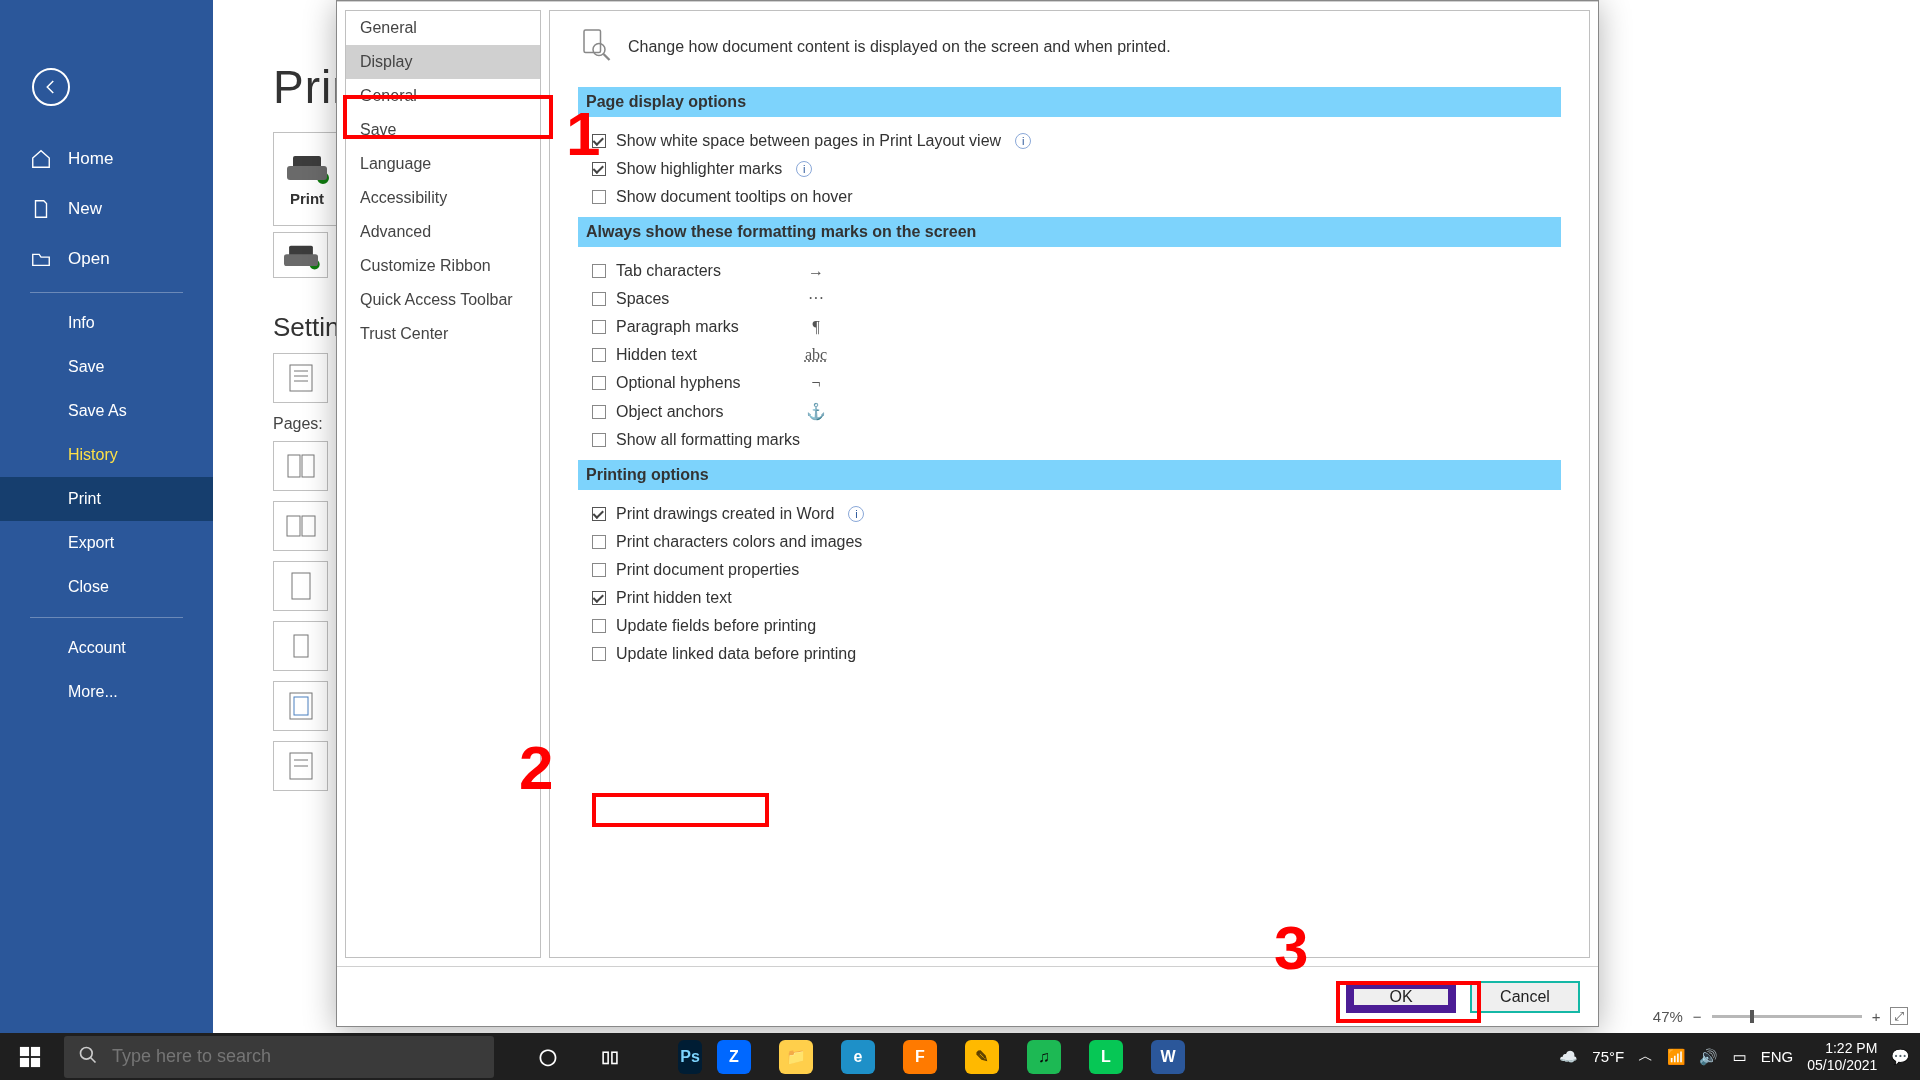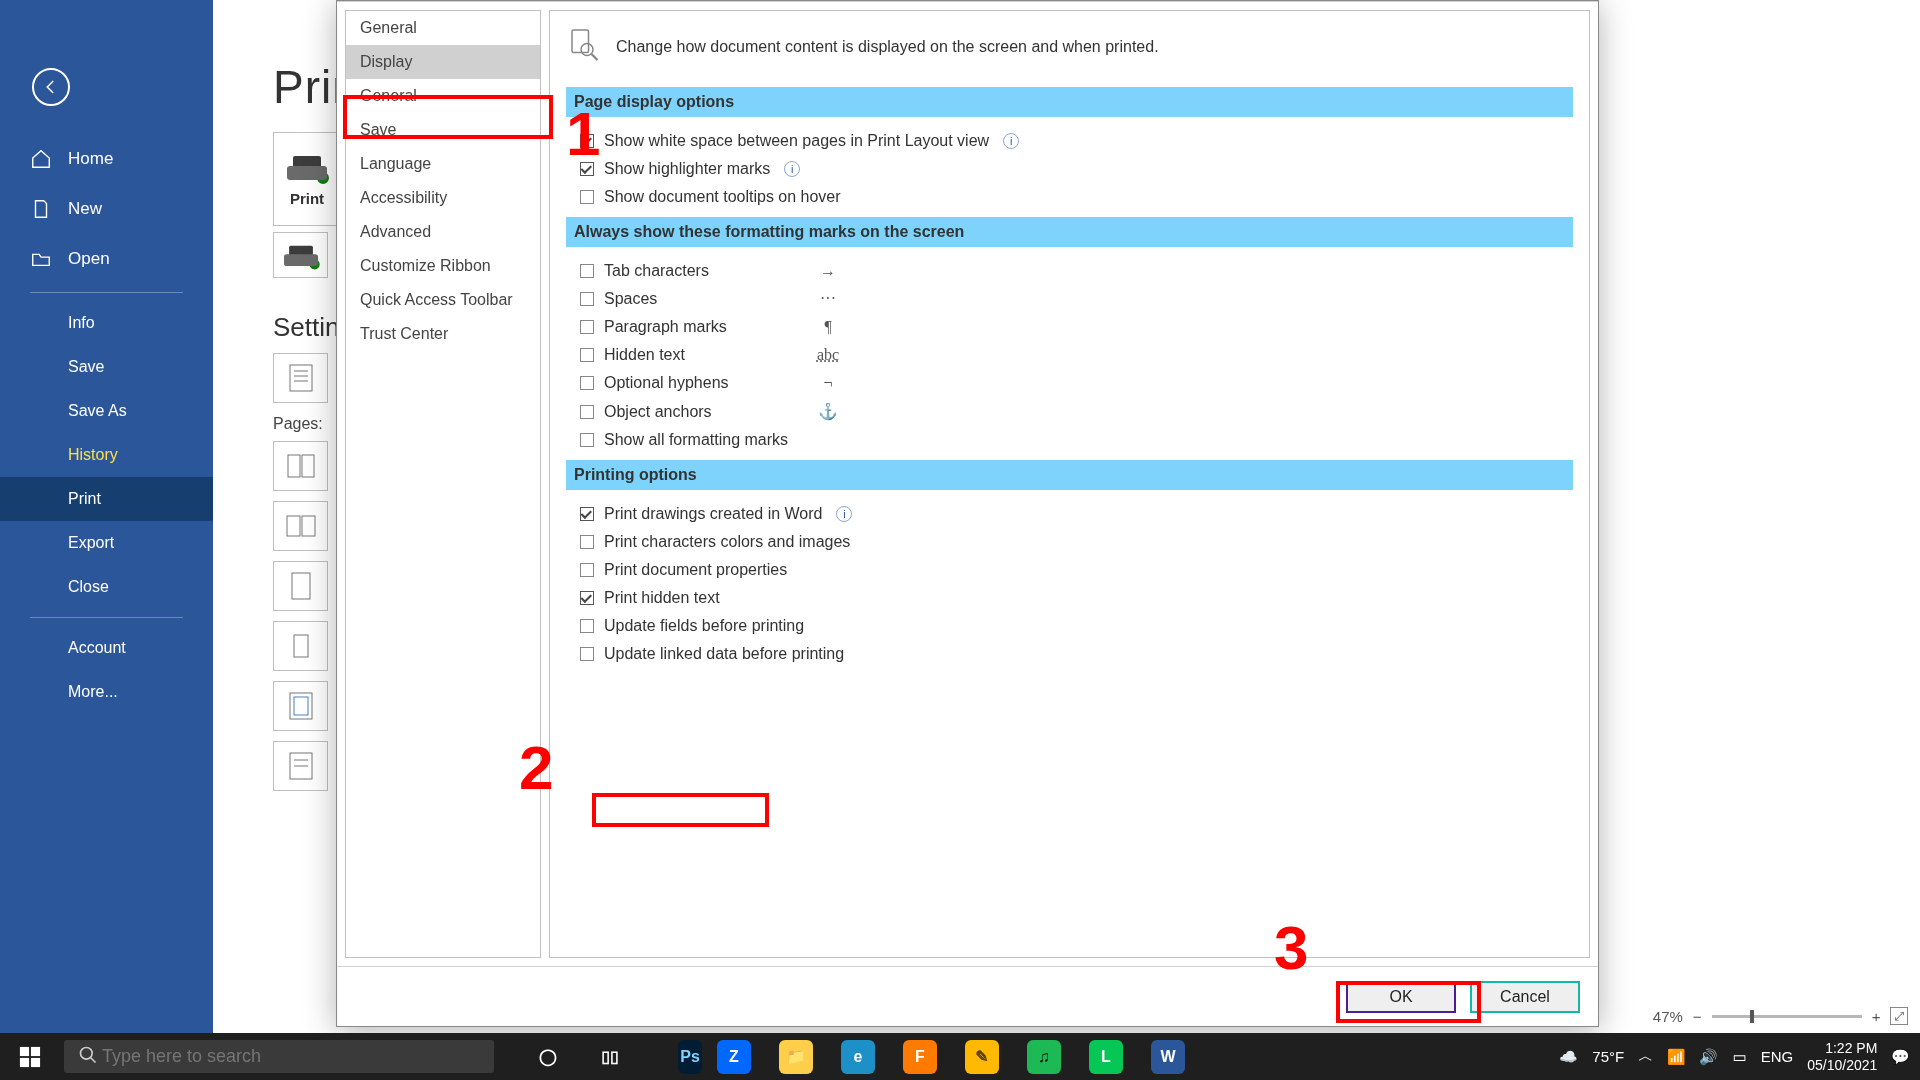--- a/index.html
+++ b/index.html
@@ -58,46 +58,46 @@
     background:#fff; border:1px solid #888; box-shadow:0 4px 30px rgba(0,0,0,.3);
     display:flex; flex-direction:column;
   }
   .dlg-title { height:42px; display:flex; align-items:center; padding:0 14px; font-size:16px; color:#333; }
   .dlg-title .sp { flex:1; }
   .dlg-title .ctl { width:44px; text-align:center; font-size:18px; color:#444; }
   .dlg-body { flex:1; display:flex; border-top:1px solid #d0d0d0; padding:8px; gap:8px; overflow:hidden;}
   .cat-list { width:196px; border:1px solid #c0c0c0; display:flex; flex-direction:column; }
   .cat-item { padding:8px 14px; font-size:16px; color:#444; cursor:pointer; }
   .cat-item.sel { background:#d0d0d0; }
-  .panel { flex:1; border:1px solid #c0c0c0; padding:10px 16px; overflow:auto; font-size:16px; color:#333;}
+  .panel { flex:1; border:1px solid #c0c0c0; padding:10px 28px; overflow:auto; font-size:16px; color:#333;}
   .intro { display:flex; align-items:center; gap:14px; padding:6px 0 14px 0;}
   .intro svg { width:36px; height:36px; }
   .section { background:#7dd3fc; padding:6px 8px; font-weight:600; margin:6px 0 10px 0;}
   .row { display:flex; align-items:center; gap:10px; padding:5px 0 5px 14px;}
   .cb { width:14px; height:14px; border:1px solid #888; display:inline-flex; align-items:center; justify-content:center; background:#fff;}
   .cb.checked { border-color:#555; }
   .cb.checked::after { content:""; width:8px; height:4px; border-left:2px solid #444; border-bottom:2px solid #444; transform:rotate(-45deg) translate(0,-1px);}
   .hint { width:16px; height:16px; border:1px solid #8aa8d8; border-radius:50%; color:#2b579a; font-size:11px; display:inline-flex; align-items:center; justify-content:center; margin-left:4px;}
   .sym { margin-left:auto; margin-right:730px; font-family: 'Segoe UI Symbol', serif; color:#555; text-align:center; width:30px;}
 
   .dlg-footer { height:60px; border-top:1px solid #d0d0d0; display:flex; align-items:center; justify-content:flex-end; gap:14px; padding:0 18px;}
   .btn { width:110px; height:32px; border:2px solid #14b8a6; background:#efefef; font-size:16px; color:#222; display:flex; align-items:center; justify-content:center; cursor:pointer;}
-  .btn.primary { border:2px solid #4c1d95; }
+  .btn.primary { border:8px solid #4c1d95; }
 
   
   .redbox { position:absolute; border:4px solid #ff0000; pointer-events:none; }
   .rednum { position:absolute; color:#ff0000; font-weight:900; font-size:62px; font-family: Arial, sans-serif; pointer-events:none;}
 
   
   .taskbar {
     position:absolute; left:0; right:0; bottom:0; height:47px; background:#1f1f1f;
     display:flex; align-items:center; color:#fff; font-size:15px;
   }
   .tb-start { width:60px; display:flex; align-items:center; justify-content:center;}
-  .tb-search { width:430px; height:33px; background:#3a3a3a; display:flex; align-items:center; padding:0 14px; gap:4px; border-radius:3px; margin-left:4px;}
+  .tb-search { width:430px; height:42px; background:#3a3a3a; display:flex; align-items:center; padding:0 14px; gap:14px; border-radius:3px; margin-left:4px;}
   .tb-search input { flex:1; background:transparent; border:none; color:#ccc; font-size:18px; outline:none;}
   .tb-icons { display:flex; align-items:center; gap:2px; margin-left:24px;}
   .tb-icon { width:60px; height:47px; display:flex; align-items:center; justify-content:center;}
   .tb-icon .sq { width:34px; height:34px; border-radius:6px; display:flex; align-items:center; justify-content:center; font-size:16px; font-weight:bold;}
   .tb-right { margin-left:auto; display:flex; align-items:center; gap:14px; padding-right:10px;}
   .tb-clock { text-align:right; font-size:14px; line-height:1.2;}
   .word-titlebtns { position:absolute; right:8px; top:16px; display:flex; gap:30px; color:#666; font-size:16px;}
   .word-titlebtns span{ width:24px; text-align:center;}
 </style>
 </head>

